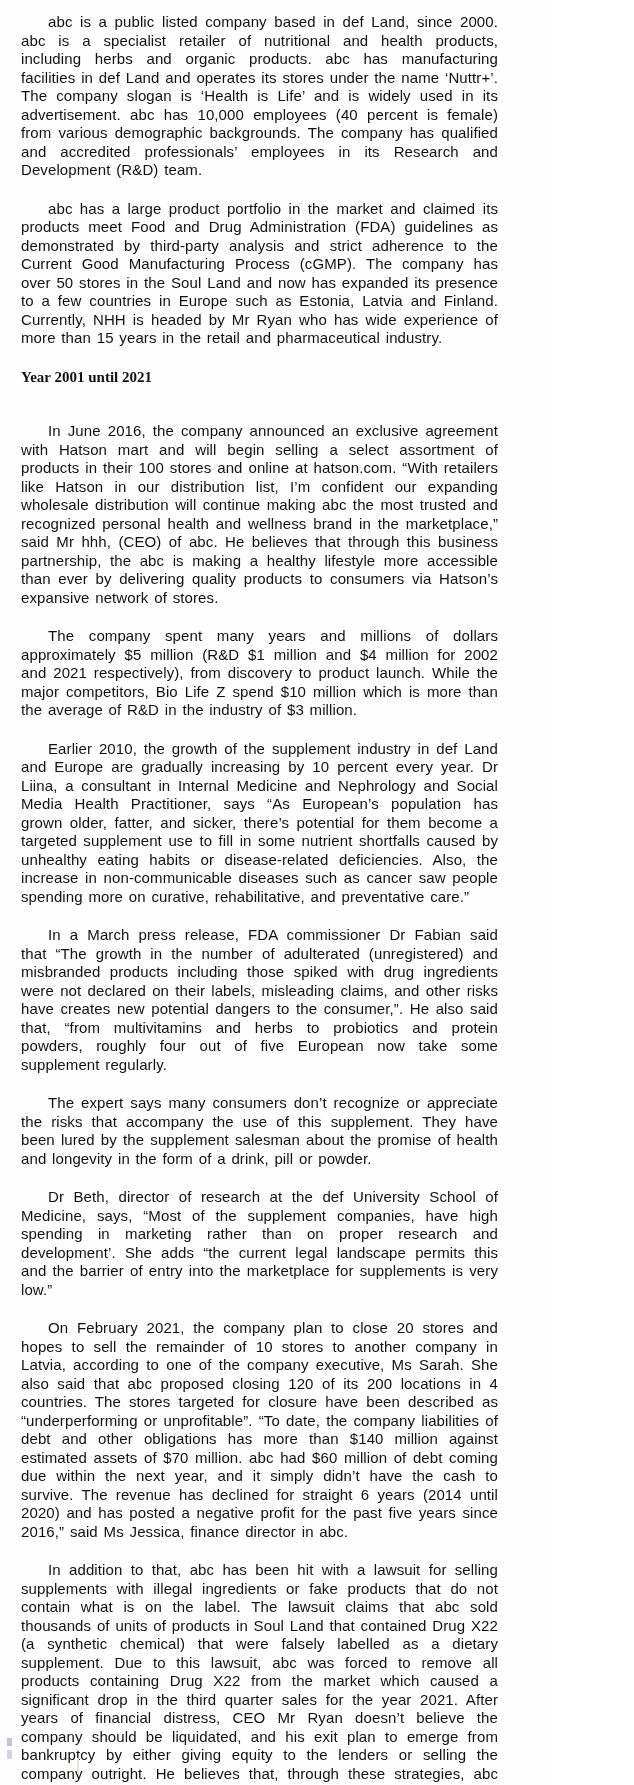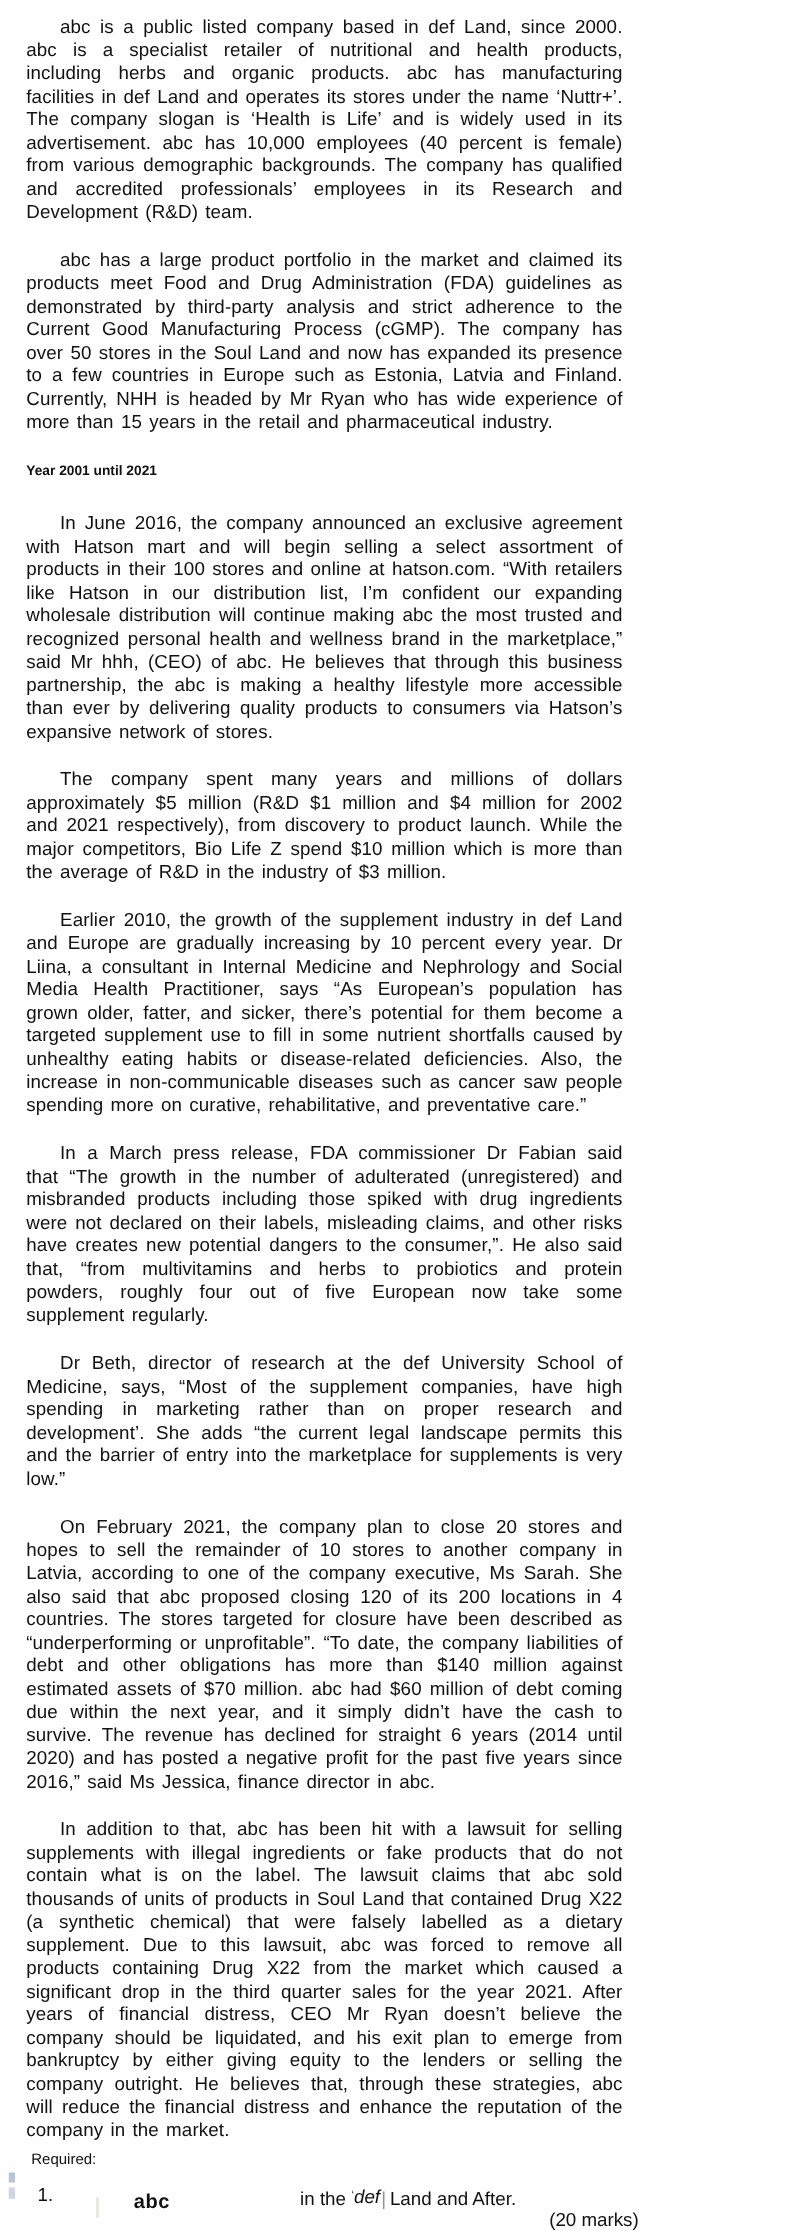--- a/index.html
+++ b/index.html
@@ -21,25 +21,26 @@
     margin: 0 0 20px 0;
     font-size: 15px;
     line-height: 18.5px;
     text-align: justify;
     text-indent: 27px;
     letter-spacing: 0.1px;
     word-spacing: 1.5px;
   }
   .para.tight-bottom { margin-bottom: 4px; }
   .heading {
-    margin: 15px 0 24px 0;
-    font-size: 11px;
+    margin: 15px 0 36px 0;
+    font-size: 15px;
     line-height: 18.5px;
     font-weight: bold;
     text-indent: 0;
+    font-family: Liberation Serif, serif;
   }
   .required {
     margin: 0 0 11px 0;
     font-size: 12px;
     line-height: 18.5px;
     text-indent: 4px;
   }
   .question {
     position: relative;
     padding-left: 58px;
@@ -119,20 +120,21 @@
 
   <p class="para">abc is a public listed company based in def Land, since 2000. abc is a specialist retailer of nutritional and health products, including herbs and organic products. abc has manufacturing facilities in def Land and operates its stores under the name ‘Nuttr+’. The company slogan is ‘Health is Life’ and is widely used in its advertisement. abc has 10,000 employees (40 percent is female) from various demographic backgrounds. The company has qualified and accredited professionals’ employees in its Research and Development (R&amp;D) team.</p>
   <p class="para">abc has a large product portfolio in the market and claimed its products meet Food and Drug Administration (FDA) guidelines as demonstrated by third-party analysis and strict adherence to the Current Good Manufacturing Process (cGMP). The company has over 50 stores in the Soul Land and now has expanded its presence to a few countries in Europe such as Estonia, Latvia and Finland. Currently, NHH is headed by Mr Ryan who has wide experience of more than 15 years in the retail and pharmaceutical industry.</p>
 
   <h2 class="heading">Year 2001 until 2021</h2>
 
   <p class="para">In June 2016, the company announced an exclusive agreement with Hatson mart and will begin selling a select assortment of products in their 100 stores and online at hatson.com. “With retailers like Hatson in our distribution list, I’m confident our expanding wholesale distribution will continue making abc the most trusted and recognized personal health and wellness brand in the marketplace,” said Mr hhh, (CEO) of abc. He believes that through this business partnership, the abc is making a healthy lifestyle more accessible than ever by delivering quality products to consumers via Hatson’s expansive network of stores.</p>
   <p class="para">The company spent many years and millions of dollars approximately $5 million (R&amp;D $1 million and $4 million for 2002 and 2021 respectively), from discovery to product launch. While the major competitors, Bio Life Z spend $10 million which is more than the average of R&amp;D in the industry of $3 million.</p>
   <p class="para">Earlier 2010, the growth of the supplement industry in def Land and Europe are gradually increasing by 10 percent every year. Dr Liina, a consultant in Internal Medicine and Nephrology and Social Media Health Practitioner, says “As European’s population has grown older, fatter, and sicker, there’s potential for them become a targeted supplement use to fill in some nutrient shortfalls caused by unhealthy eating habits or disease-related deficiencies.  Also, the increase in non-communicable diseases such as cancer saw people spending more on curative, rehabilitative, and preventative care.”</p>
   <p class="para">In a March press release, FDA commissioner Dr Fabian said that “The growth in the number of adulterated (unregistered) and misbranded products including those spiked with drug ingredients were not declared on their labels, misleading claims, and other risks have creates new potential dangers to the consumer,”. He also said that, “from multivitamins and herbs to probiotics and protein powders, roughly four out of five European now take some supplement regularly.</p>
+  <p class="para">The expert says many consumers don’t recognize or appreciate the risks that accompany the use of this supplement. They have been lured by the supplement salesman about the promise of health and longevity in the form of a drink, pill or powder.</p>
   <p class="para">Dr Beth, director of research at the def University School of Medicine, says, “Most of the supplement companies, have high spending in marketing rather than on proper research and development’. She adds “the current legal landscape permits this and the barrier of entry into the marketplace for supplements is very low.”</p>
   <p class="para">On February 2021, the company plan to close 20 stores and hopes to sell the remainder of 10 stores to another company in Latvia, according to one of the company executive, Ms Sarah. She also said that abc proposed closing 120 of its 200 locations in 4 countries. The stores targeted for closure have been described as “underperforming or unprofitable”. “To date, the company liabilities of debt and other obligations has more than $140 million against estimated assets of $70 million. abc had $60 million of debt coming due within the next year, and it simply didn’t have the cash to survive. The revenue has declined for straight 6 years (2014 until 2020) and has posted a negative profit for the past five years since 2016,” said Ms Jessica, finance director in abc.</p>
   <p class="para tight-bottom">In addition to that, abc has been hit with a lawsuit for selling supplements with illegal ingredients or fake products that do not contain what is on the label. The lawsuit claims that abc sold thousands of units of products in Soul Land that contained Drug X22 (a synthetic chemical) that were falsely labelled as a dietary supplement. Due to this lawsuit, abc was forced to remove all products containing Drug X22 from the market which caused a significant drop in the third quarter sales for the year 2021. After years of financial distress, CEO Mr Ryan doesn’t believe the company should be liquidated, and his exit plan to emerge from bankruptcy by either giving equity to the lenders or selling the company outright. He believes that, through these strategies, abc will reduce the financial distress and enhance the reputation of the company in the market.</p>
 
   <p class="required">Required:</p>
 
   <div class="question">
     <span class="q-num">1.</span>
     <div class="q-line2">
       <span class="q-company">abc</span><span class="q-rest"><span>in the</span>

